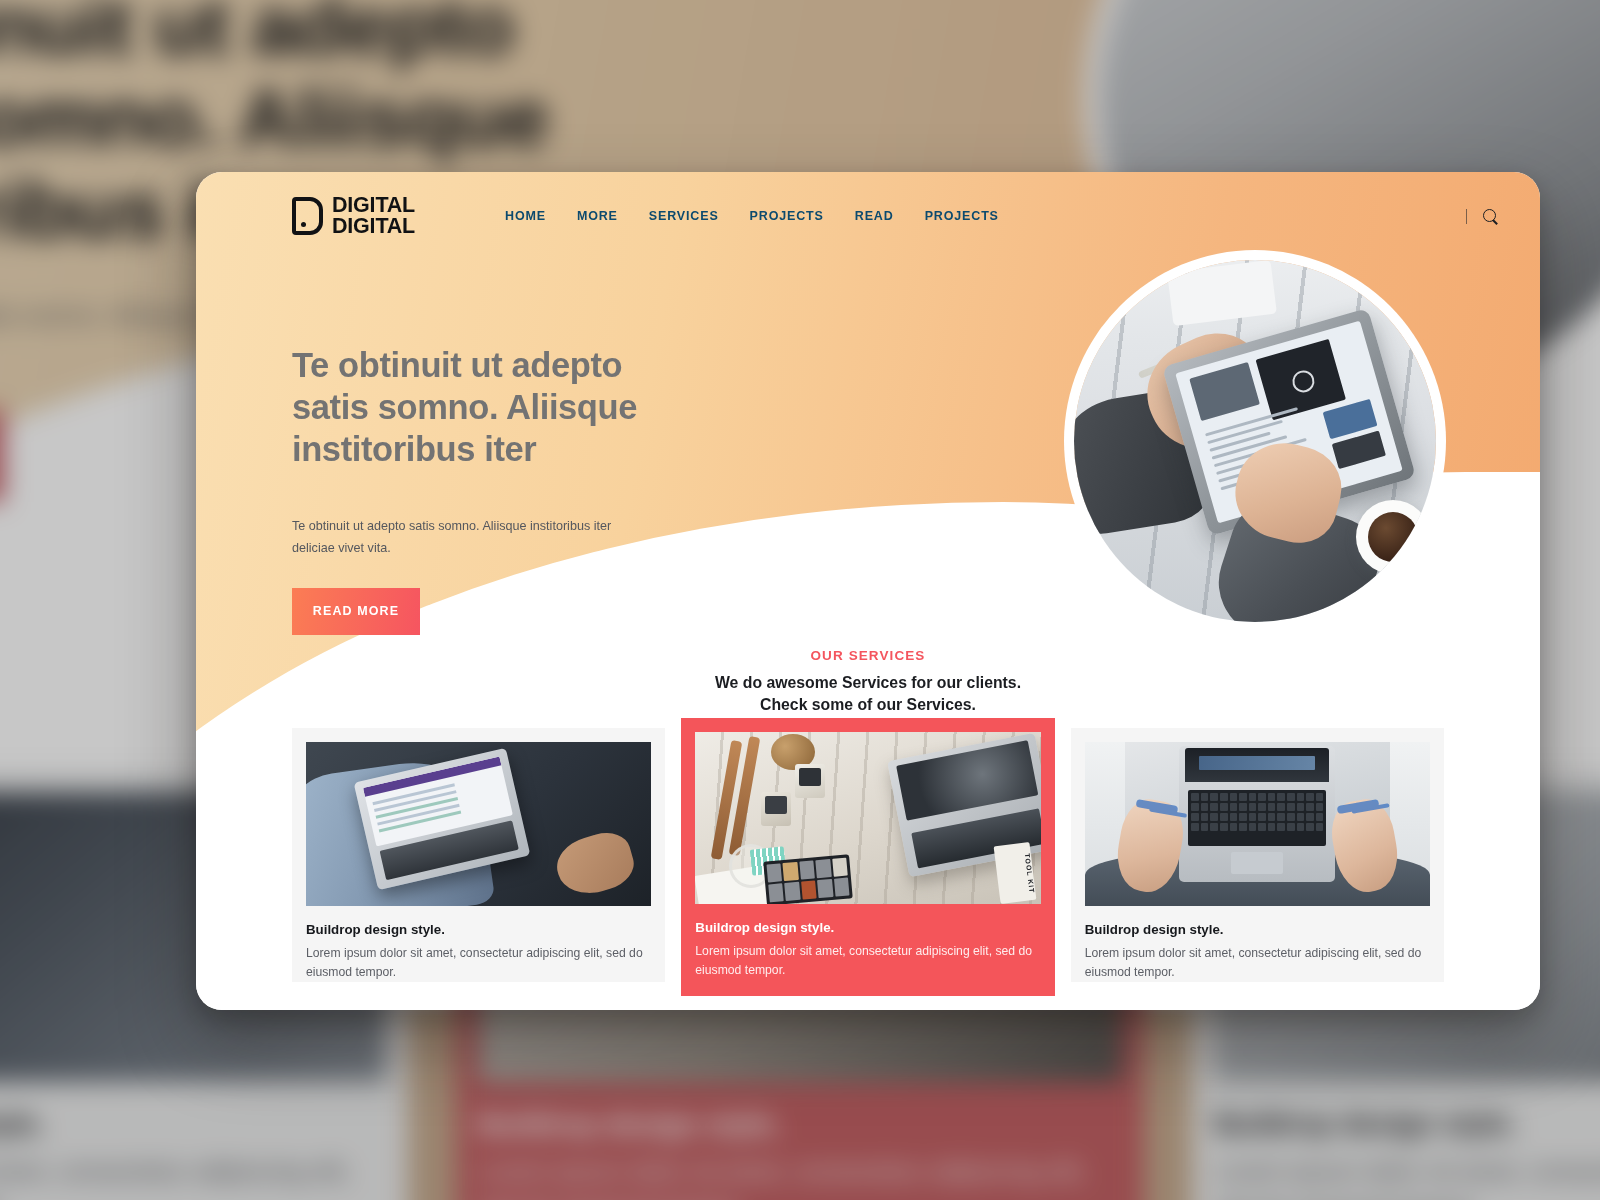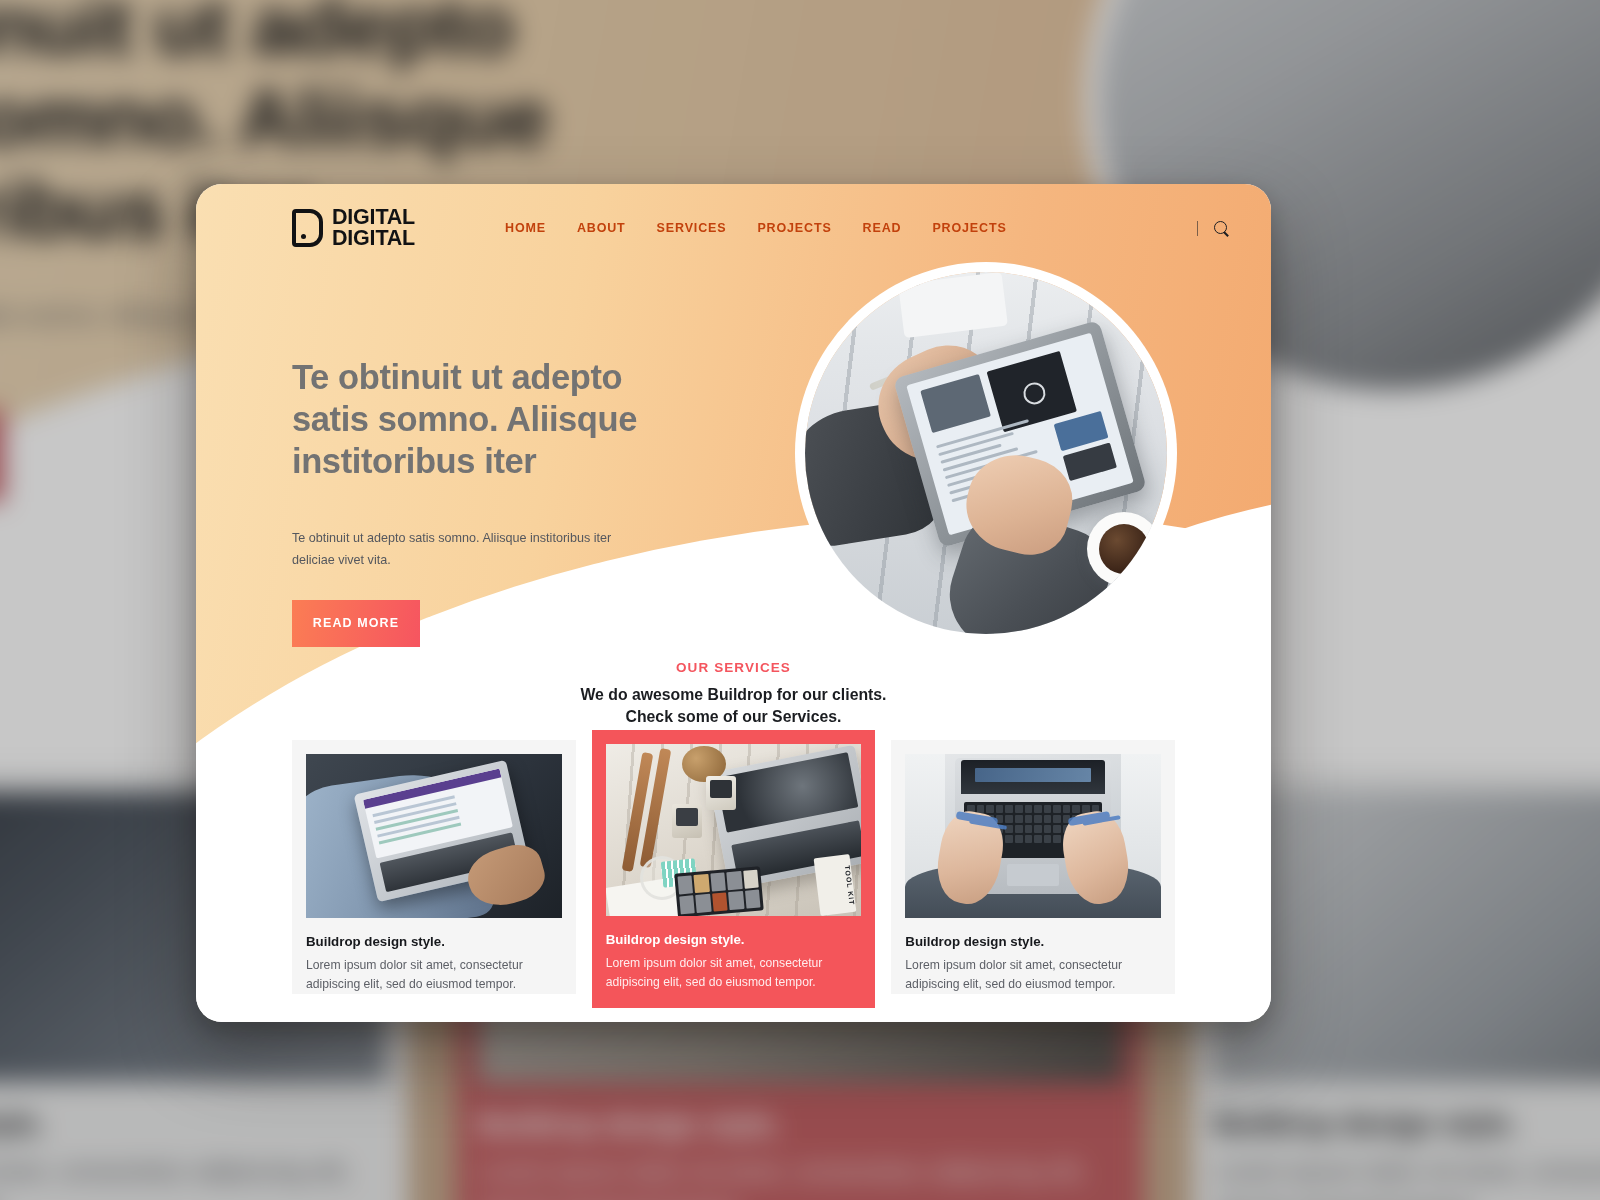--- a/index.html
+++ b/index.html
@@ -89,22 +89,22 @@
     background: linear-gradient(140deg, #d4d8dc, #9aa3ac 55%, #5f666e);
   }
   .bg-card-t { margin-top: 26px; font-size: 29px; font-weight: 700; color: #1d1f24; }
   .bg-card.mid .bg-card-t { color: #fff; }
   .bg-card-b { margin-top: 12px; font-size: 25px; line-height: 1.5; color: #5c5f66; }
   .bg-card.mid .bg-card-b { color: #ffe7e8; }
 
   
   #window {
     position: absolute;
-    left: 196px; top: 184px;
-    width: 1075px; height: 838px;
+    left: 196px; top: 172px;
+    width: 1344px; height: 838px;
     border-radius: 26px;
     overflow: hidden;
     background: #ffffff;
     box-shadow: 0 34px 74px rgba(20,16,12,0.38),
                 0 10px 26px rgba(20,16,12,0.22);
   }
 
   
   .hero {
     position: absolute;
@@ -158,21 +158,21 @@
   }
   .logo-text {
     font-size: 21.5px; font-weight: 800; line-height: 0.98;
     letter-spacing: -0.2px; color: #111214;
   }
   .logo-text span { display: block; }
 
   .nav { display: flex; align-items: center; gap: 31px; margin-left: 90px; }
   .nav-item {
     font-size: 12.5px; font-weight: 700; letter-spacing: 0.85px;
-    color: #c2410c; cursor: pointer; white-space: nowrap;
+    color: #0c4a6e; cursor: pointer; white-space: nowrap;
   }
   .header-right {
     margin-left: auto; display: flex; align-items: center; gap: 16px;
   }
   .divider { width: 1.5px; height: 15px; background: #3a3431; opacity: 0.65; }
   .search-icon { width: 15px; height: 15px; position: relative; cursor: pointer; }
   .search-icon::before {
     content: ""; position: absolute; left: 0; top: 0;
     width: 11px; height: 11px; border: 1.8px solid #1c1e22; border-radius: 50%;
   }
@@ -588,21 +588,21 @@
     <div class="logo">
       <div class="logo-mark"></div>
       <div class="logo-text">
         <span>DIGITAL</span>
         <span>DIGITAL</span>
       </div>
     </div>
 
     <nav class="nav">
       <a class="nav-item">HOME</a>
-      <a class="nav-item">ABOUT</a>
+      <a class="nav-item">MORE</a>
       <a class="nav-item">SERVICES</a>
       <a class="nav-item">PROJECTS</a>
       <a class="nav-item">READ</a>
       <a class="nav-item">PROJECTS</a>
     </nav>
 
     <div class="header-right">
       <div class="divider"></div>
       <div class="search-icon"></div>
     </div>
@@ -640,21 +640,21 @@
       </div>
     </div>
     <div class="photo-arm-r"></div>
     <div class="photo-hand-r"></div>
     <div class="photo-cup"></div>
   </div>
 
   <section class="services">
     <div class="svc-eyebrow">OUR SERVICES</div>
     <div class="svc-title">
-      <span>We do awesome Buildrop for our clients.</span>
+      <span>We do awesome Services for our clients.</span>
       <span>Check some of our Services.</span>
     </div>
   </section>
 
   <section class="cards">
 
     <article class="card">
       <div class="card-img">
         <div class="ph1">
           <div class="jeans"></div>

